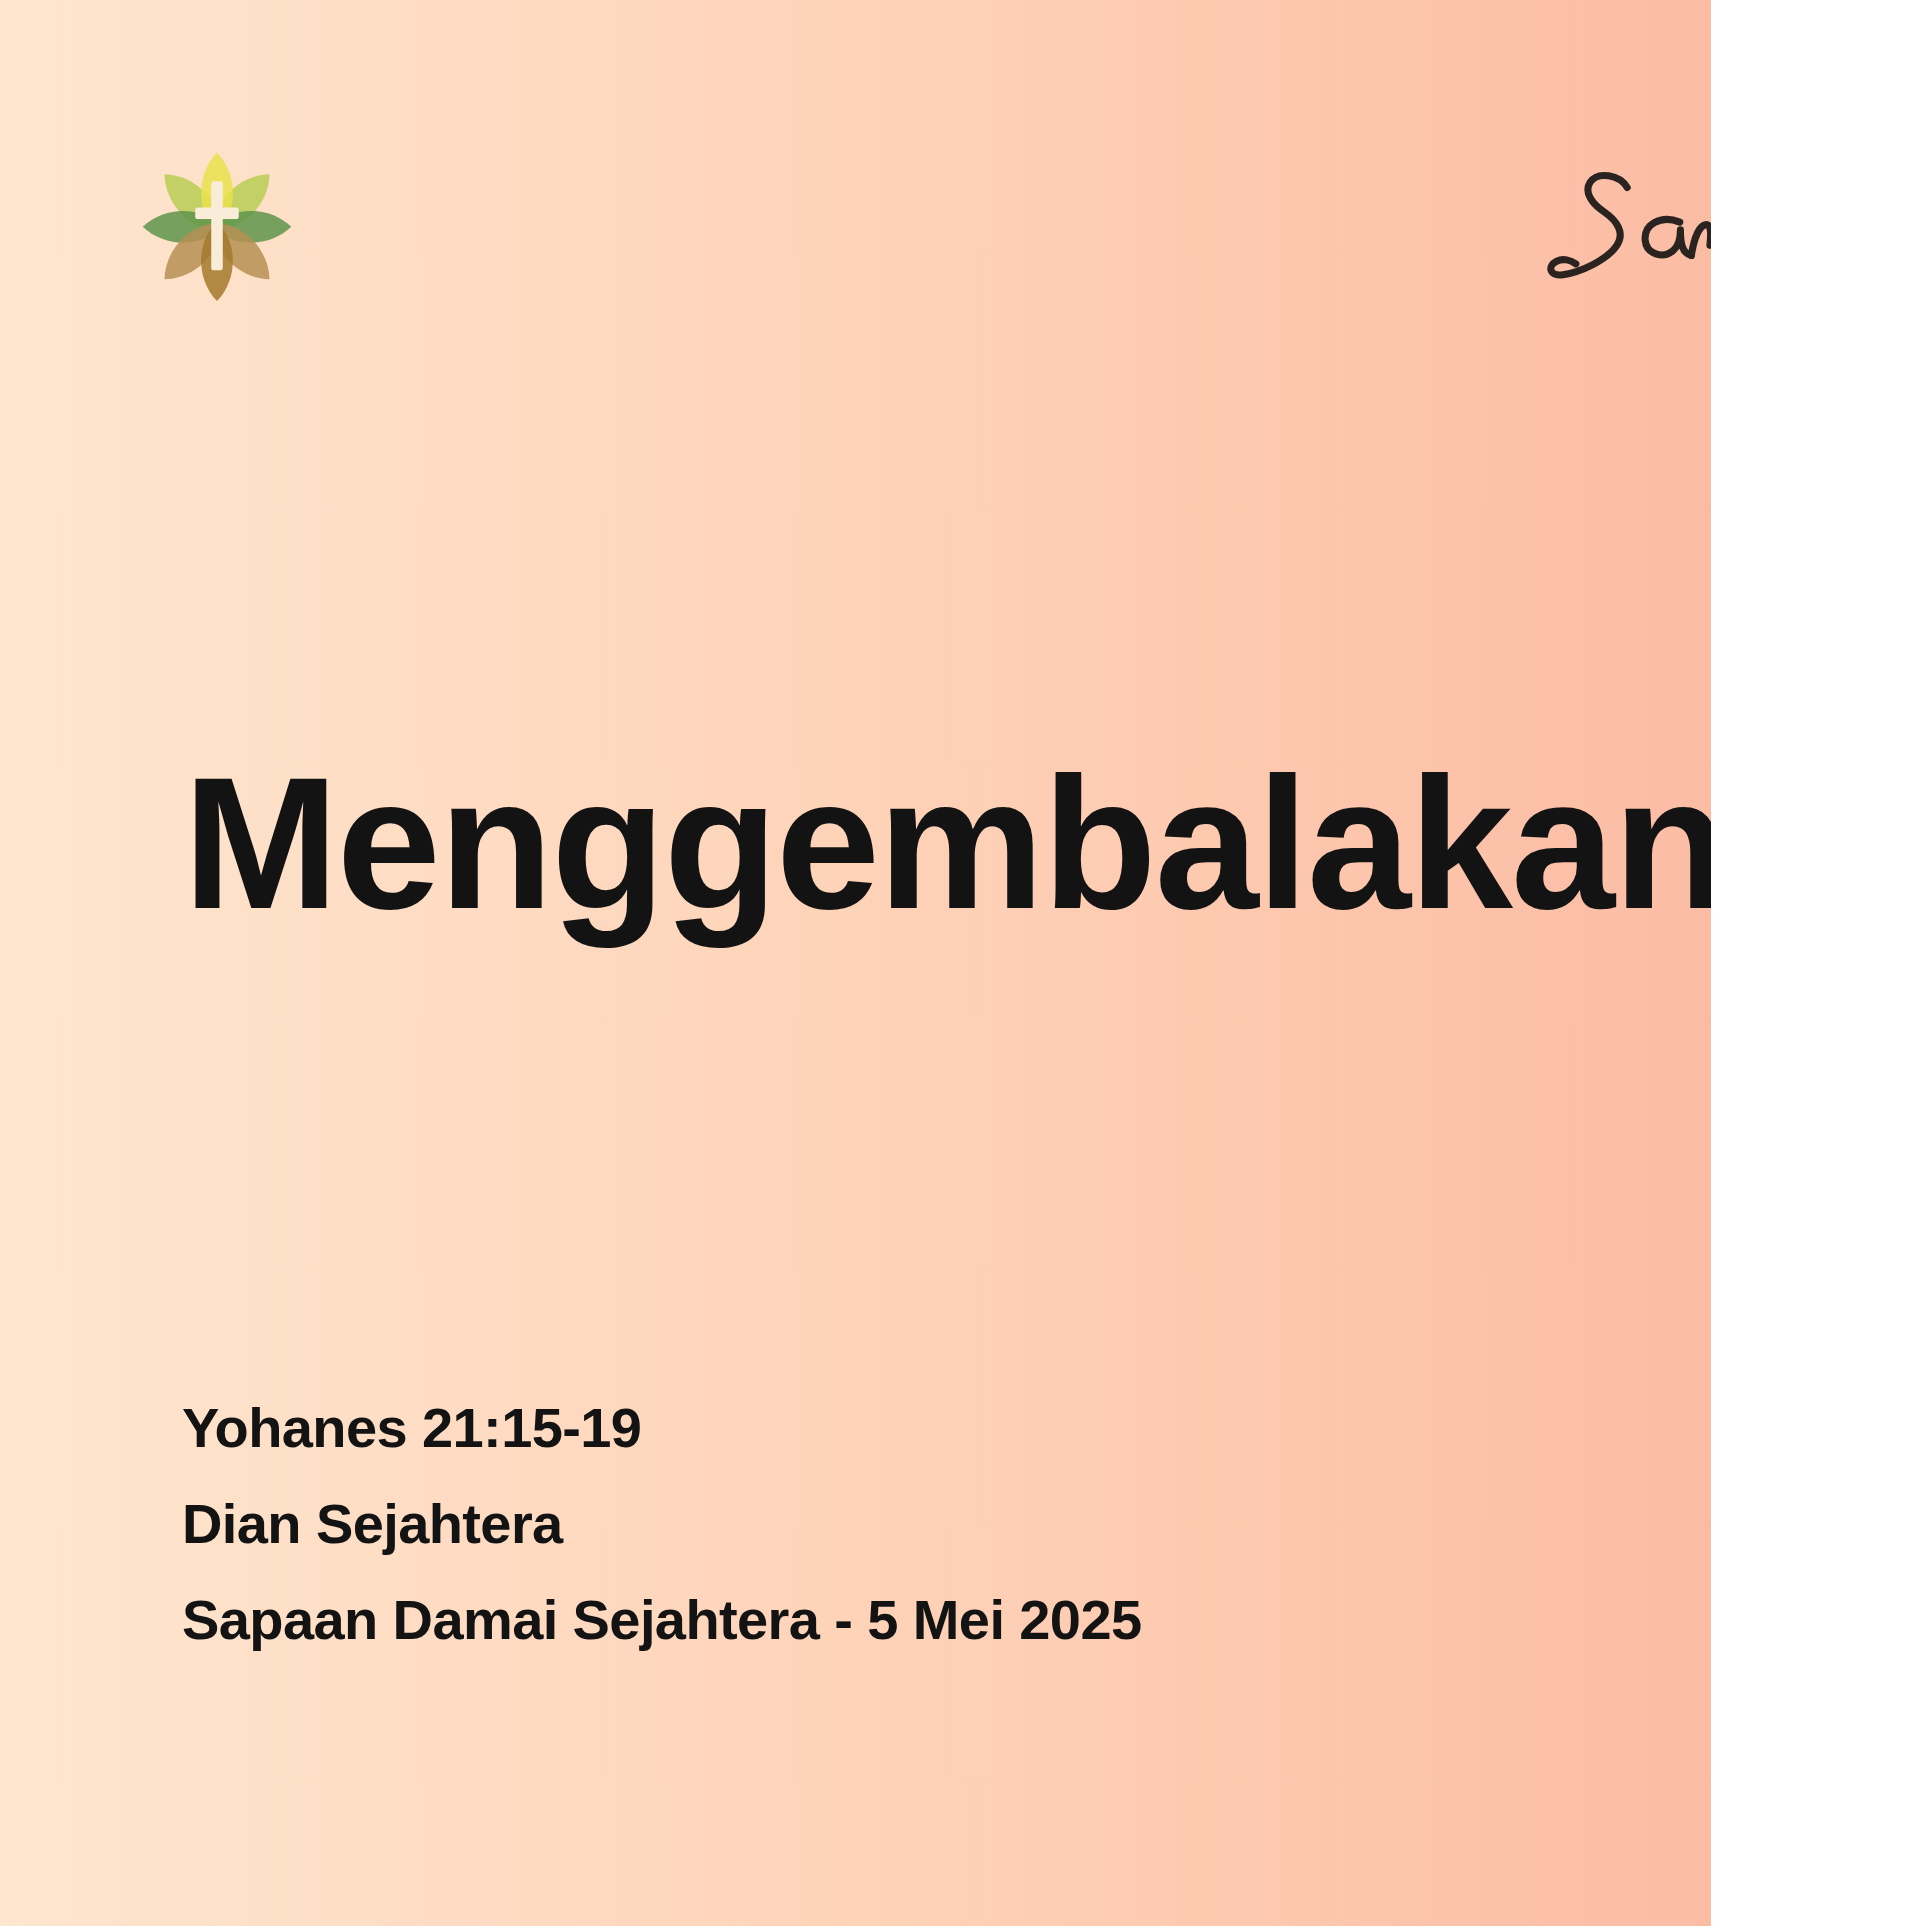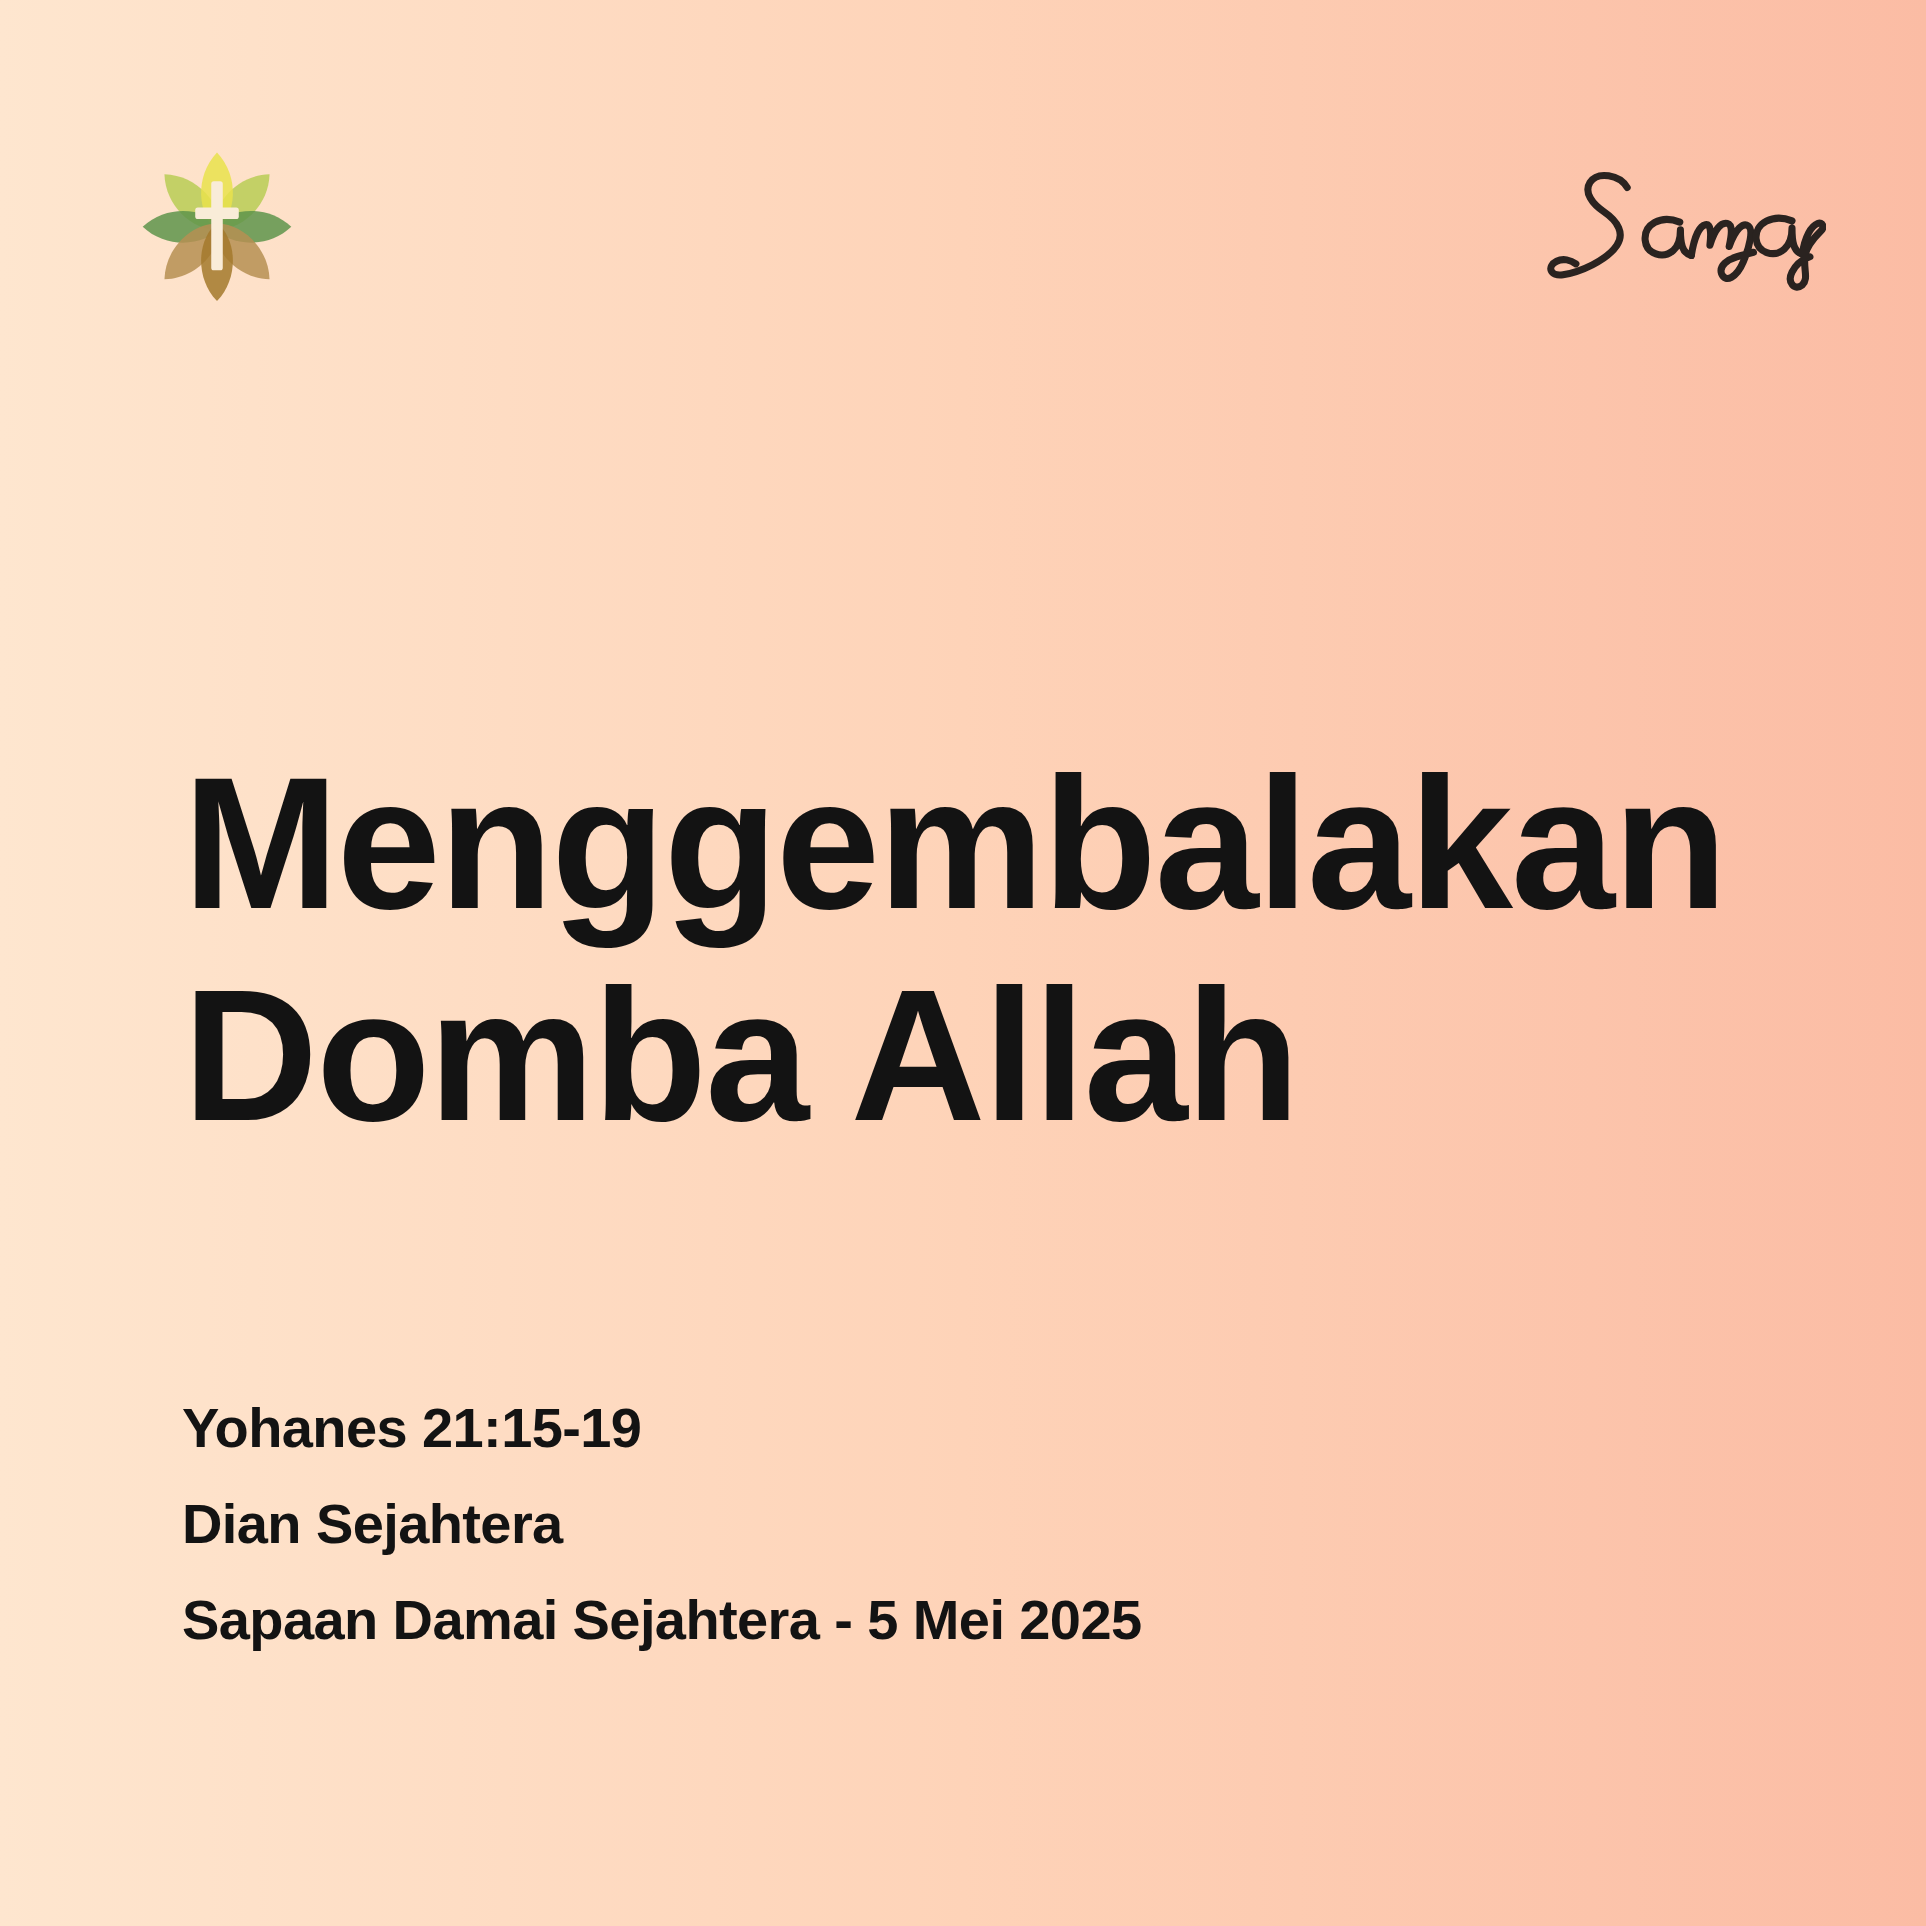--- a/index.html
+++ b/index.html
@@ -1,18 +1,18 @@
 <!DOCTYPE html>
 <html style="font-size:10.3px"><head>
 <meta charset="utf-8">
 <style>
   html,body{margin:0;padding:0;}
   .canvas{
     position:relative;
-    width:1926px;height:1926px;
+    width:1711px;height:1926px;
     overflow:hidden;
     background:linear-gradient(90deg,#fee6cf 0%,#fed3b8 50%,#fbbca4 100%);
     font-family:"Liberation Sans", sans-serif;
     color:#141414;
   }
   
   .logo-wrap{position:absolute;left:135px;top:146px;width:164px;height:159px;}
   .petal{fill-opacity:.85;}
   .petal.yel{fill:#e9e24c;}
   .petal.lg{fill:#b8cd55;}
@@ -65,21 +65,20 @@
       <path class="script-stroke" d="M 150,30 C 138,10 104,4 92,22 C 82,38 96,56 114,68 C 136,83 146,102 134,120 C 118,144 76,162 50,166 C 30,169 24,153 40,145 C 50,140 62,143 70,149"></path>
       <path class="script-stroke" d="M 232,84 C 202,72 176,88 178,112 C 180,134 206,142 222,128 C 230,121 233,108 233,96 C 233,116 235,132 250,136"></path>
       <path class="script-stroke" d="M 250,136 C 254,110 262,90 272,88 C 281,86 281,102 279,120 C 287,94 297,84 306,86 C 315,88 313,104 309,122 C 319,94 331,84 339,90 C 347,96 341,122 331,146 C 321,170 303,180 297,164 C 293,152 307,142 321,138 C 331,135 339,133 347,131"></path>
       <path class="script-stroke" d="M 407,82 C 377,70 349,86 351,110 C 353,132 379,140 395,126 C 404,118 407,105 407,93 C 407,114 409,130 423,134"></path>
       <path class="script-stroke" d="M 423,134 C 427,106 437,90 447,86 C 455,83 458,92 452,98 C 441,109 429,122 427,138 C 425,160 433,172 423,182 C 411,192 399,178 407,162 C 413,150 423,142 435,138"></path>
     </svg>
   </div>
 
   <div class="title">
     <div>Menggembalakan</div>
-    <div>Domba Allah</div>
   </div>
 
   <div class="details">
     <div>Yohanes 21:15-19</div>
     <div>Dian Sejahtera</div>
     <div>Sapaan Damai Sejahtera - 5 Mei 2025</div>
   </div>
 
 </div>
 

